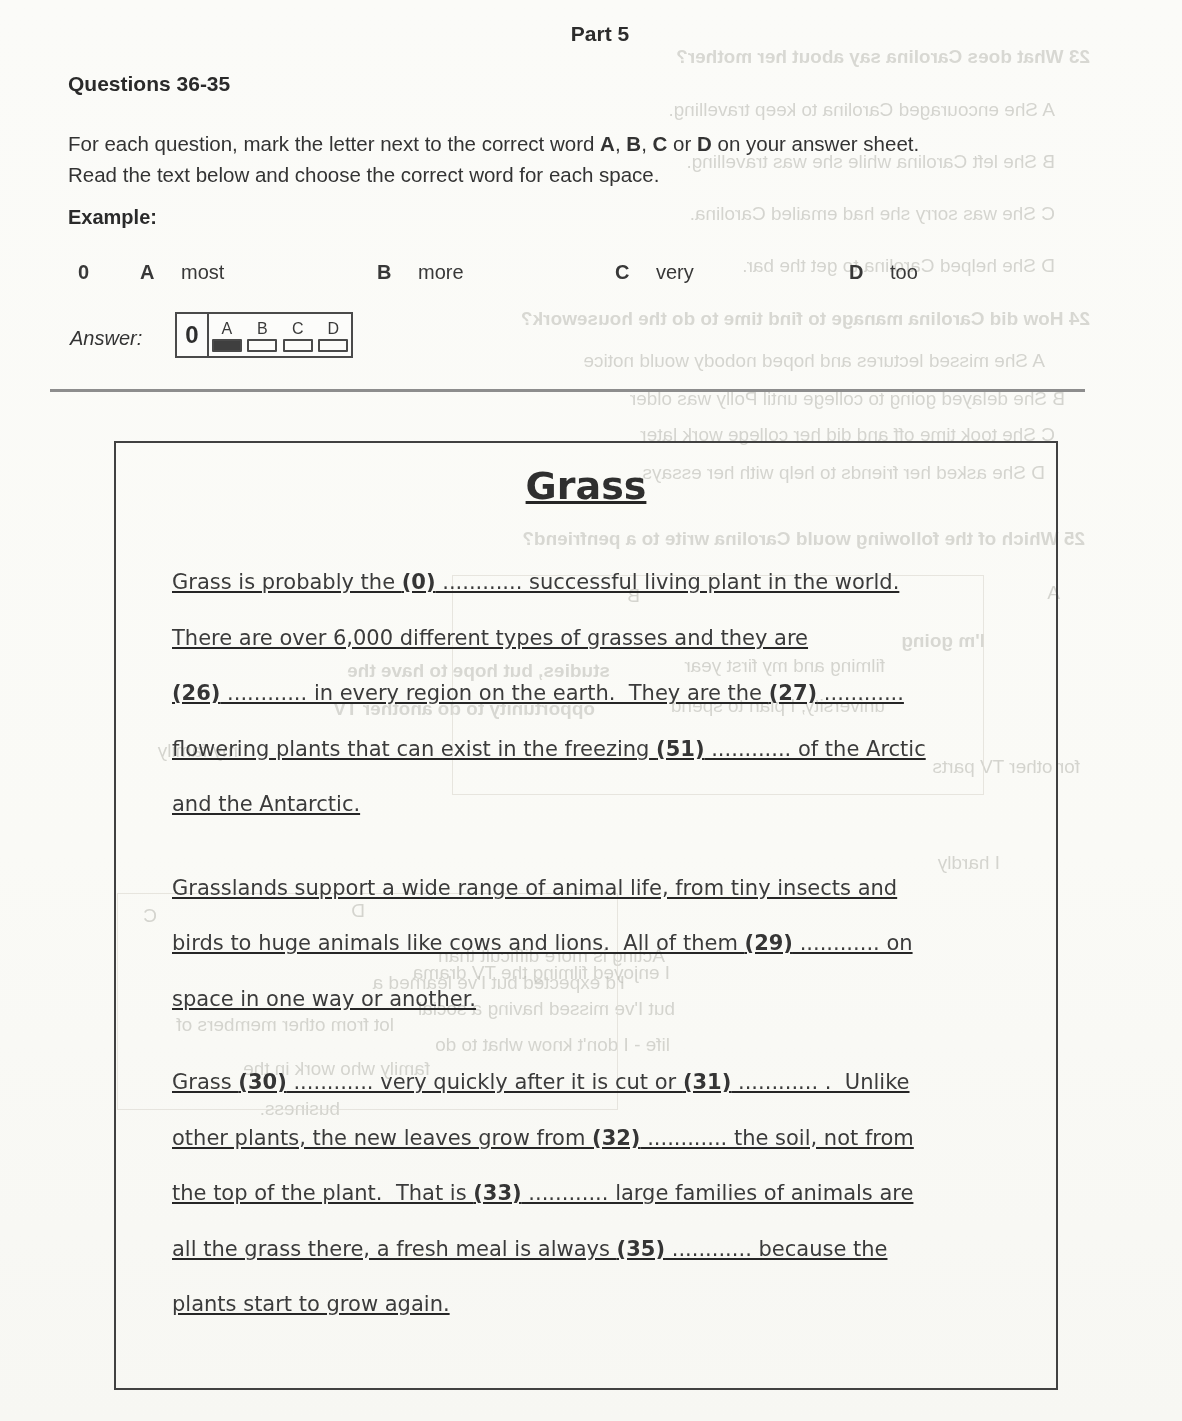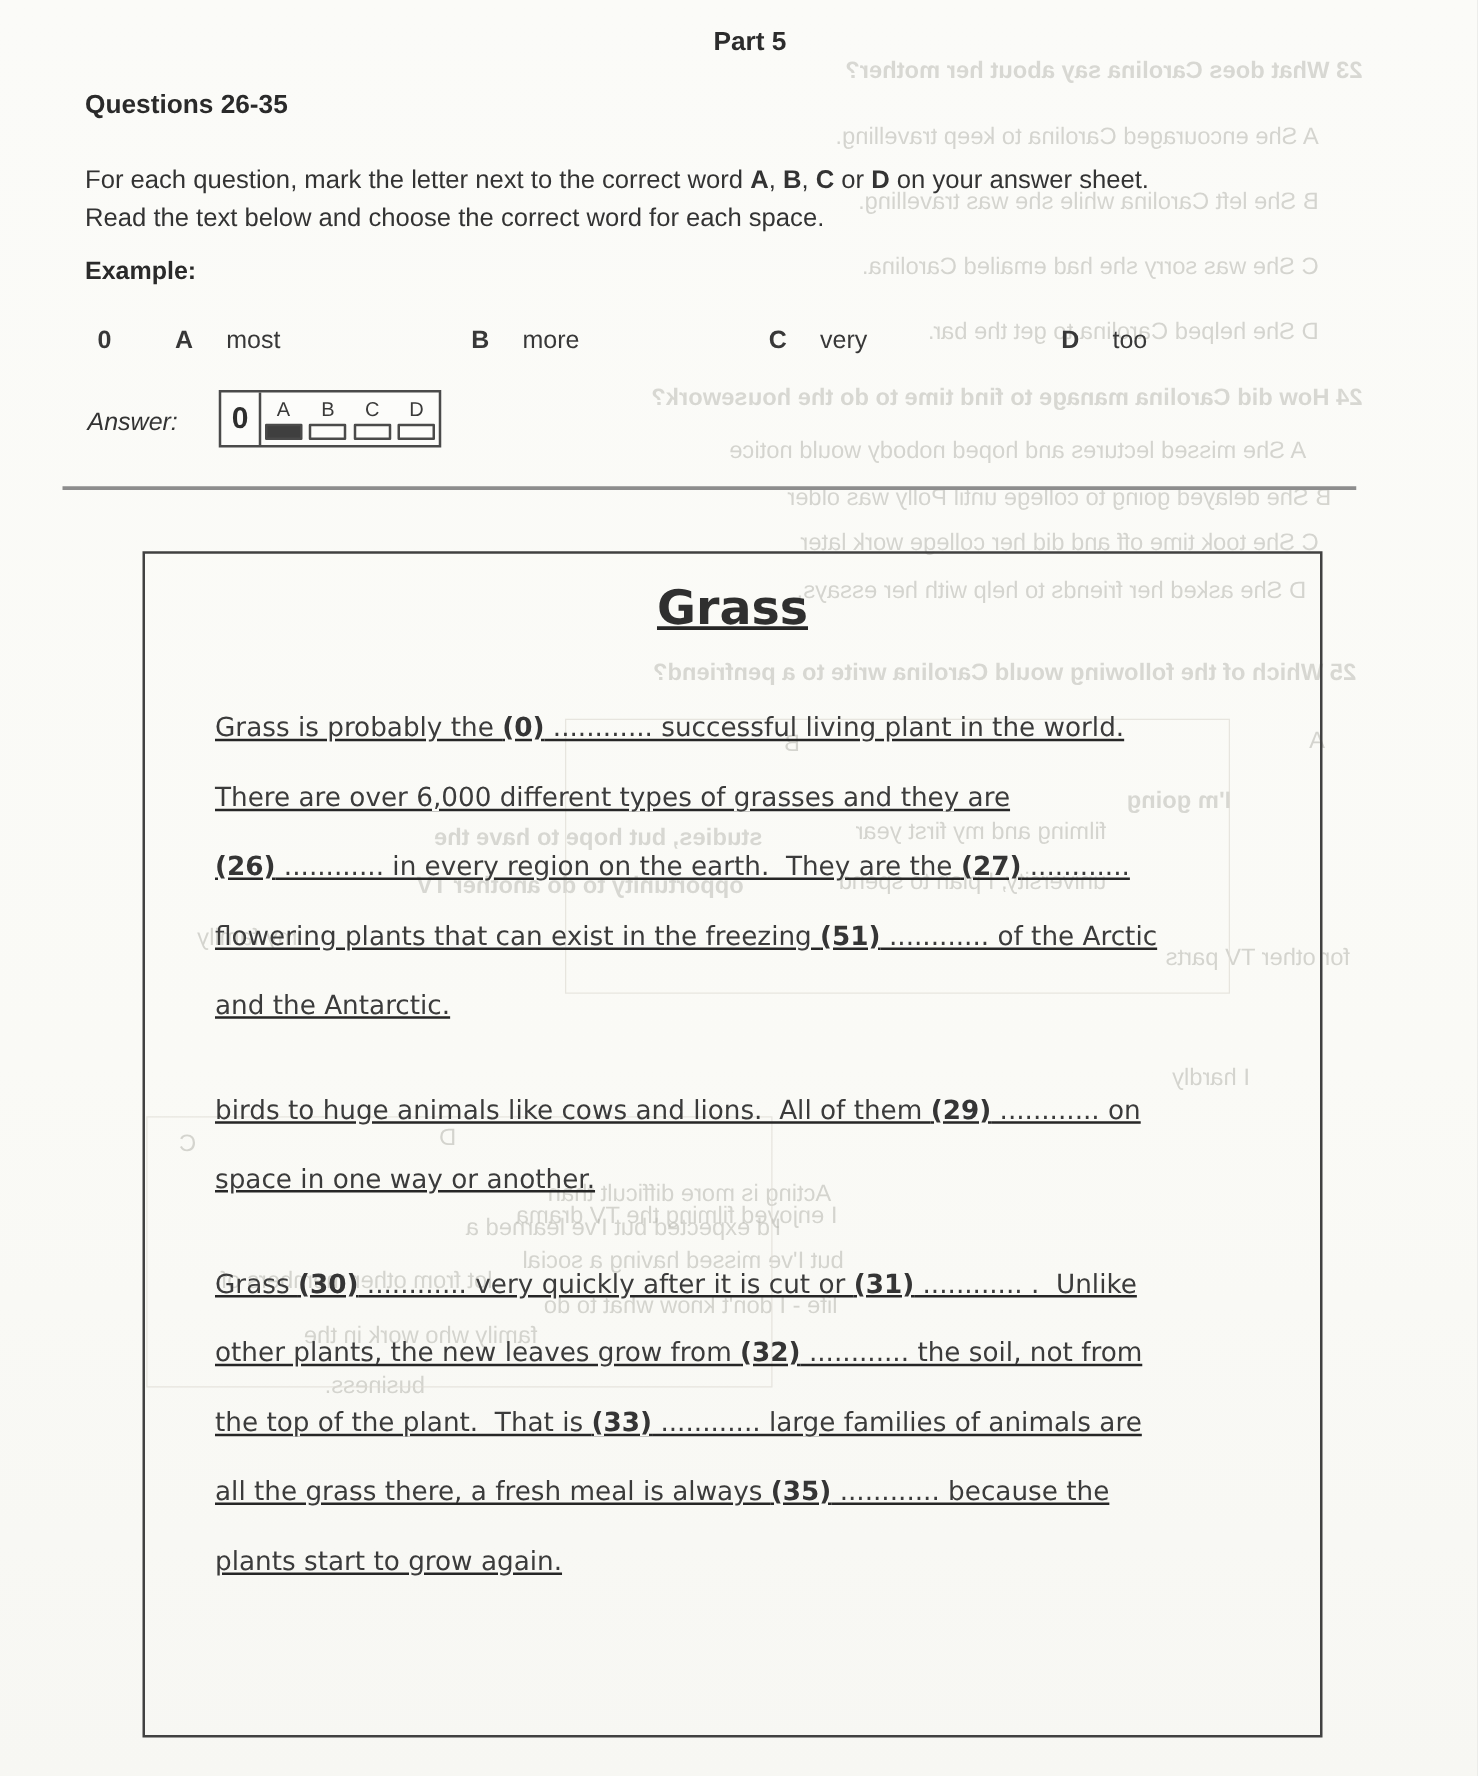--- a/index.html
+++ b/index.html
@@ -97,21 +97,21 @@
       <div class="bleed-item" style="left: 134px; top: 1014px; width: 260px;">lot from other members of</div>
       <div class="bleed-item" style="left: 180px; top: 1058px; width: 250px;">family who work in the</div>
       <div class="bleed-item" style="left: 200px; top: 1098px; width: 140px;">business.</div>
       <div class="bleed-box" style="left: 452px; top: 575px; width: 530px; height: 218px;"></div>
       <div class="bleed-box" style="left: 117px; top: 893px; width: 499px; height: 215px;"></div>
     </div>
 
   <div class="front">
 
     <div class="part-label">Part 5</div>
-    <div class="section-title">Questions 26-35</div>
+    <div class="section-title">Questions 36-35</div>
     <div class="instructions">
         <div class="tline">For each question, mark the letter next to the correct word <strong>A</strong>, <strong>B</strong>, <strong>C</strong> or <strong>D</strong> on your answer sheet.</div>
         <div class="tline">Read the text below and choose the correct word for each space.</div>
       </div>
     <div class="example-label">Example:</div>
 
     <div class="options-row">
       <span class="opt-num">0</span>
       <span class="opt opt-a"><span class="opt-letter">A</span><span class="opt-word">most</span></span>
       <span class="opt opt-b"><span class="opt-letter">B</span><span class="opt-word">more</span></span>
@@ -149,20 +149,21 @@
       <div class="grass-title">Grass</div>
       <div class="passage">
           <div class="para">
             <div class="tline">Grass is probably the <strong>(0)</strong> ............ successful living plant in the world.</div>
             <div class="tline">There are over 6,000 different types of grasses and they are</div>
             <div class="tline"><strong>(26)</strong> ............ in every region on the earth.  They are the <strong>(27)</strong> ............</div>
             <div class="tline">flowering plants that can exist in the freezing <strong>(51)</strong> ............ of the Arctic</div>
             <div class="tline">and the Antarctic.</div>
           </div>
           <div class="para">
+            <div class="tline">Grasslands support a wide range of animal life, from tiny insects and</div>
             <div class="tline">birds to huge animals like cows and lions.  All of them <strong>(29)</strong> ............ on</div>
             <div class="tline">space in one way or another.</div>
           </div>
           <div class="para">
             <div class="tline">Grass <strong>(30)</strong> ............ very quickly after it is cut or <strong>(31)</strong> ............ .  Unlike</div>
             <div class="tline">other plants, the new leaves grow from <strong>(32)</strong> ............ the soil, not from</div>
             <div class="tline">the top of the plant.  That is <strong>(33)</strong> ............ large families of animals are</div>
             <div class="tline">all the grass there, a fresh meal is always <strong>(35)</strong> ............ because the</div>
             <div class="tline">plants start to grow again.</div>
           </div>

